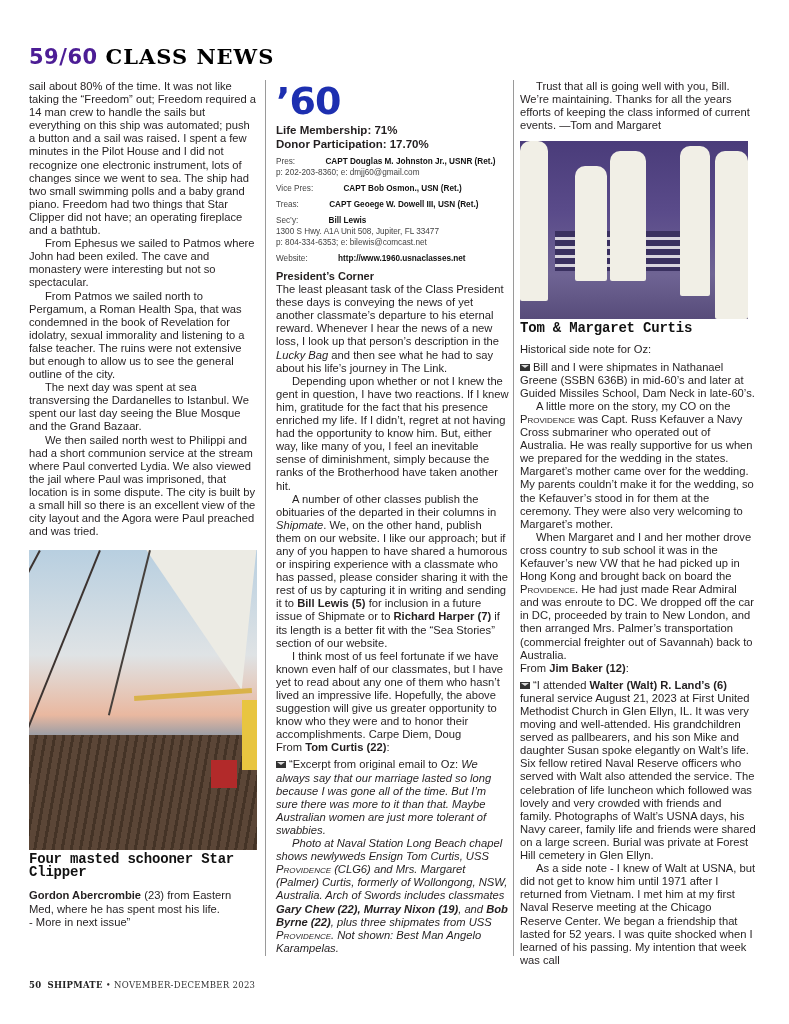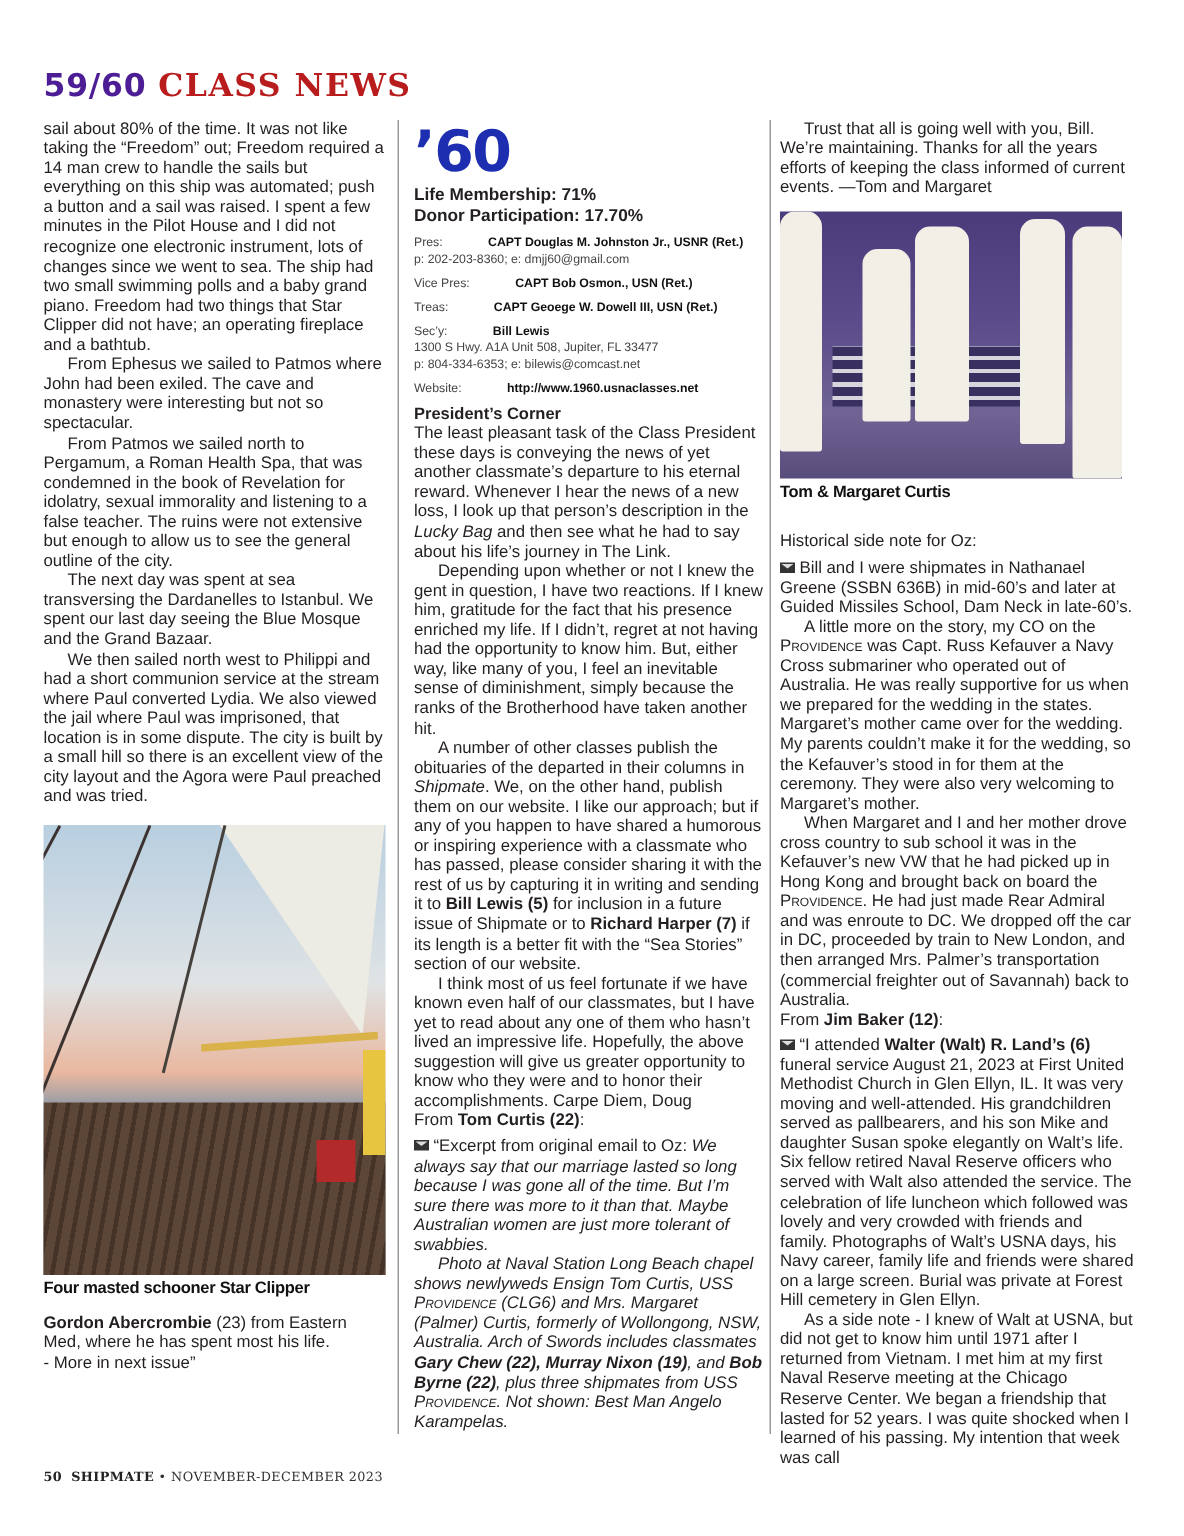--- a/index.html
+++ b/index.html
@@ -1,38 +1,38 @@
 <!DOCTYPE html>
 <html><head>
 <meta charset="utf-8">
 <style>
   html, body { margin: 0; padding: 0; background: #ffffff; }
   body { width: 789px; height: 1024px; position: relative; overflow: hidden;
          font-family: "Liberation Sans", "DejaVu Sans", sans-serif; color: #231f20; }
   .header { position: absolute; left: 29px; top: 44px; font-size: 21px; font-weight: bold; letter-spacing: 0.5px;
             font-family: "DejaVu Sans", sans-serif; }
   .header .num { color: #4c1d95; }
-  .header .title { color: #b91c1c; font-family: "DejaVu Serif", serif; letter-spacing: 1px; }
+  .header .title { color: #000000; font-family: "DejaVu Serif", serif; letter-spacing: 1px; }
   .col { position: absolute; top: 80px; font-size: 11.2px; line-height: 13.1px; }
   .col p { margin: 0; }
   .col p.ind { text-indent: 16px; }
   .col1 { left: 29px; width: 228px; }
   .col2 { left: 276px; width: 233px; }
   .col3 { left: 520px; width: 236px; top: 80px; }
   .vrule { position: absolute; top: 80px; width: 1px; background: #9a9a9a; }
   .vr1 { left: 265px; height: 876px; }
   .vr2 { left: 513px; height: 876px; }
   .big60 { font-family: "DejaVu Sans", sans-serif; font-weight: bold; font-size: 38px; line-height: 38px;
            color: #1d2fb0; letter-spacing: -1px; margin-top: 2px; }
   .stats { font-weight: bold; font-size: 11.5px; line-height: 13.5px; margin-top: 4px; }
   .officer { font-size: 8.2px; line-height: 11px; color: #444; margin-top: 5px; }
   .officer b { color: #111; margin-left: 28px; }
   .sec-head { font-weight: bold; font-size: 11px; margin-top: 6px; }
   .from { margin-top: 11px; }
-  .caption { font-weight: bold; font-size: 11px; margin-top: 3px; color: #111; letter-spacing: -0.2px; }
+  .caption { font-weight: bold; font-size: 14px; margin-top: 3px; color: #111; letter-spacing: -0.2px; font-family: Liberation Mono, monospace; }
   .photo { position: relative; overflow: hidden; }
   .photo-ship { width: 228px; height: 300px; margin-top: 12px;
      background: linear-gradient(180deg, #b8cfe0 0%, #dfe3e5 35%, #e9b8a0 55%, #8d99a6 63%, #5e5447 75%, #3a2c22 100%); }
   .photo-ship .sail { position: absolute; left: 110px; top: 0; width: 0; height: 0;
      border-left: 110px solid transparent; border-top: 140px solid #ecebe4; transform: skewX(-6deg); }
   .photo-ship .boom { position: absolute; left: 105px; top: 142px; width: 118px; height: 5px; background: #d9b24a; transform: rotate(-4deg); }
   .photo-ship .deck { position: absolute; left: 0; top: 185px; width: 228px; height: 115px;
      background: repeating-linear-gradient(100deg, #5b4637 0 6px, #443326 6px 9px); }
   .photo-ship .rig1 { position: absolute; left: 10px; top: 0; width: 2px; height: 180px; background: #3c3330; transform: rotate(28deg); transform-origin: top left; }
   .photo-ship .rig2 { position: absolute; left: 70px; top: 0; width: 2px; height: 200px; background: #3c3330; transform: rotate(22deg); transform-origin: top left; }
@@ -124,21 +124,21 @@
   <p class="ind">Trust that all is going well with you, Bill. We’re maintaining. Thanks for all the years efforts of keeping the class informed of current events. —Tom and Margaret</p>
   <div class="photo photo-wed">
     <div class="stairs"></div>
     <div class="fig" style="left:0;top:0;width:28px;height:160px"></div>
     <div class="fig" style="left:55px;top:25px;width:32px;height:115px"></div>
     <div class="fig" style="left:90px;top:10px;width:36px;height:130px"></div>
     <div class="fig" style="left:160px;top:5px;width:30px;height:150px"></div>
     <div class="fig" style="left:195px;top:10px;width:33px;height:168px"></div>
   </div>
   <div class="caption">Tom &amp; Margaret Curtis</div>
-  <p style="margin-top:20px">Historical side note for Oz:</p>
+  <p style="margin-top:8px">Historical side note for Oz:</p>
   <p style="margin-top:4px"><span class="icon-mail"></span><span>Bill and I were shipmates in Nathanael Greene (SSBN 636B) in mid-60’s and later at Guided Missiles School, Dam Neck in late-60’s.</span></p>
   <p class="ind"><span>A little more on the story, my CO on the </span><span class="sc">Providence</span><span> was Capt. Russ Kefauver a Navy Cross submariner who operated out of Australia. He was really supportive for us when we prepared for the wedding in the states. Margaret’s mother came over for the wedding. My parents couldn’t make it for the wedding, so the Kefauver’s stood in for them at the ceremony. They were also very welcoming to Margaret’s mother.</span></p>
   <p class="ind"><span>When Margaret and I and her mother drove cross country to sub school it was in the Kefauver’s new VW that he had picked up in Hong Kong and brought back on board the </span><span class="sc">Providence</span><span>. He had just made Rear Admiral and was enroute to DC. We dropped off the car in DC, proceeded by train to New London, and then arranged Mrs. Palmer’s transportation (commercial freighter out of Savannah) back to Australia.</span></p>
   <p class="from"><span>From </span><b>Jim Baker (12)</b><span>:</span></p>
   <p style="margin-top:4px"><span class="icon-mail"></span><span>“I attended </span><b>Walter (Walt) R. Land’s (6)</b><span> funeral service August 21, 2023 at First United Methodist Church in Glen Ellyn, IL. It was very moving and well-attended. His grandchildren served as pallbearers, and his son Mike and daughter Susan spoke elegantly on Walt’s life. Six fellow retired Naval Reserve officers who served with Walt also attended the service. The celebration of life luncheon which followed was lovely and very crowded with friends and family. Photographs of Walt’s USNA days, his Navy career, family life and friends were shared on a large screen. Burial was private at Forest Hill cemetery in Glen Ellyn.</span></p>
   <p class="ind">As a side note - I knew of Walt at USNA, but did not get to know him until 1971 after I returned from Vietnam. I met him at my first Naval Reserve meeting at the Chicago Reserve Center. We began a friendship that lasted for 52 years. I was quite shocked when I learned of his passing. My intention that week was call</p>
 </div>
 
 <div class="footer">
   <b>50</b>&nbsp;

